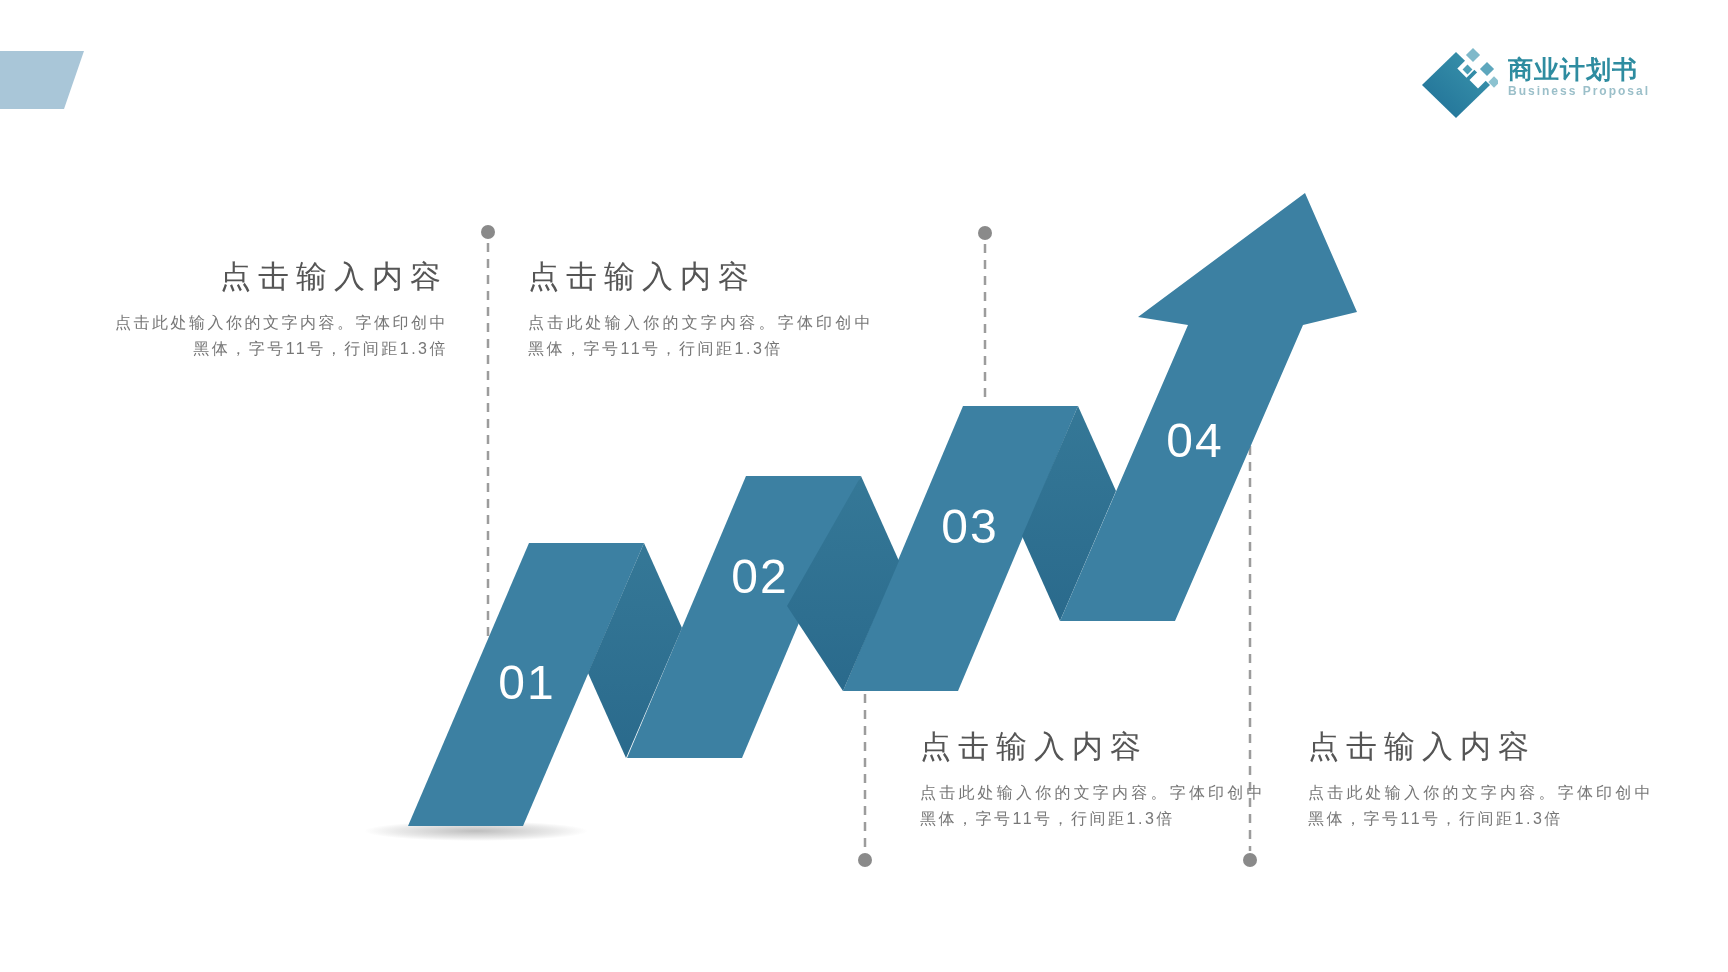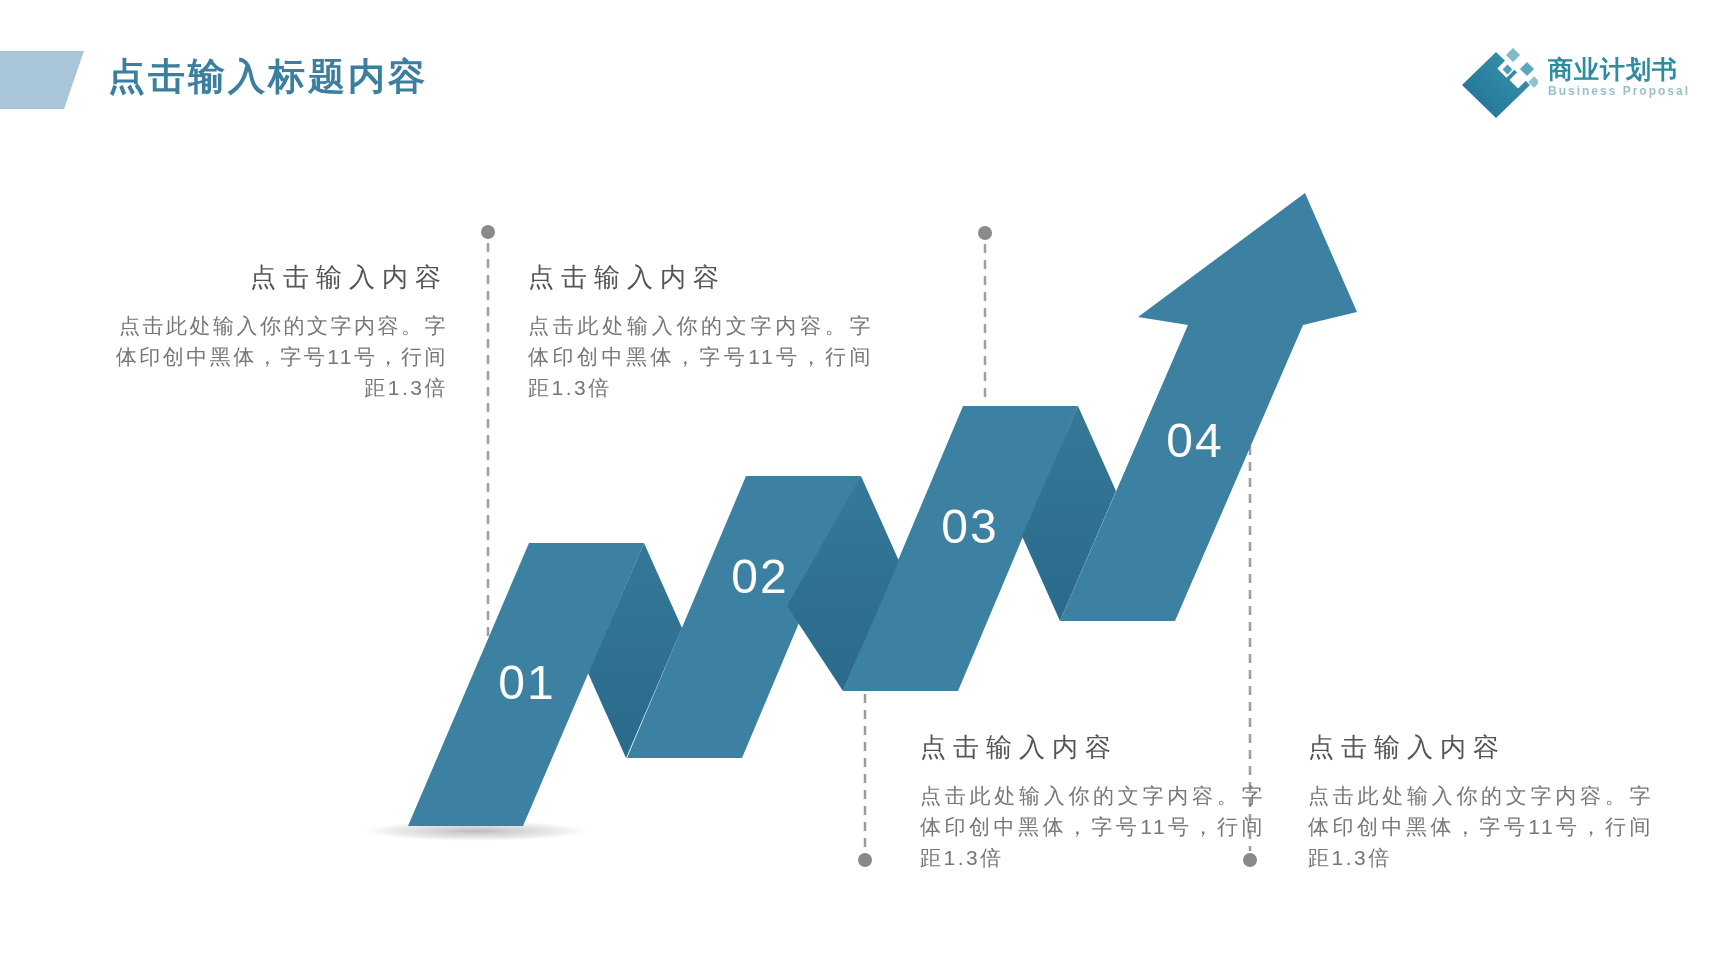--- a/index.html
+++ b/index.html
@@ -12,54 +12,53 @@
   .slide{
     position:relative; width:1728px; height:972px; background:#ffffff;
     overflow:hidden; font-family:"Liberation Sans", sans-serif;
   }
   .accent{position:absolute; left:0; top:0;}
   .title{
     position:absolute; left:108px; top:52px; margin:0;
     font-size:37px; font-weight:bold; letter-spacing:3px;
     color:var(--c-title); white-space:nowrap;
   }
-  .logo{position:absolute; left:1460px; top:44px; display:flex; align-items:flex-start;}
+  .logo{position:absolute; left:1420px; top:44px; display:flex; align-items:flex-start;}
   .logo-text{margin-left:10px; padding-top:10px;}
   .logo-cn{font-size:25px; font-weight:bold; letter-spacing:1px; color:var(--c-logoCn); line-height:30px; white-space:nowrap;}
   .logo-en{font-size:12px; letter-spacing:2px; color:var(--c-logoEn); line-height:14px; white-space:nowrap;font-weight:bold;}
   .art{position:absolute; left:0; top:0;}
   .block{position:absolute; width:345px;}
   .block h2{
-    margin:0; font-size:26px; font-weight:normal; letter-spacing:7px;
+    margin:0; font-size:31px; font-weight:normal; letter-spacing:7px;
     color:var(--c-heading); line-height:38px; white-space:nowrap;
   }
   .block p{
-    margin:14px 0 0 0; font-size:21px; letter-spacing:2.5px;
-    color:var(--c-body); line-height:31px; text-align:justify;
+    margin:14px 0 0 0; font-size:16px; letter-spacing:2.5px;
+    color:var(--c-body); line-height:26px; text-align:justify;
   }
   .b1{left:103px; top:258px; text-align:right;}
   .b1 p{text-align:right;}
   .b2{left:528px; top:258px;}
   .b3{left:920px; top:728px;}
   .b4{left:1308px; top:728px;}
   .num{
     font-family:"Liberation Sans", sans-serif; font-size:48px; font-weight:normal;
     letter-spacing:2px; fill:var(--c-numberText);
   }
 </style>
 </head>
 <body>
 
 <div class="slide">
 
   <svg class="accent" width="120" height="130">
     <polygon points="0,51 84,51 64,109 0,109" style="fill:var(--c-accentBar)"></polygon>
   </svg>
 
-  <h1 class="title">点击输入标题内容</h1>
 
   <div class="logo">
     <svg width="78" height="80">
       <defs>
         <linearGradient id="gLogo" x1="0" y1="1" x2="1" y2="0">
           <stop offset="0" stop-color="#1F6F96"></stop>
             <stop offset="1" stop-color="#3C97AE"></stop>
         </linearGradient>
       </defs>
       <g>

